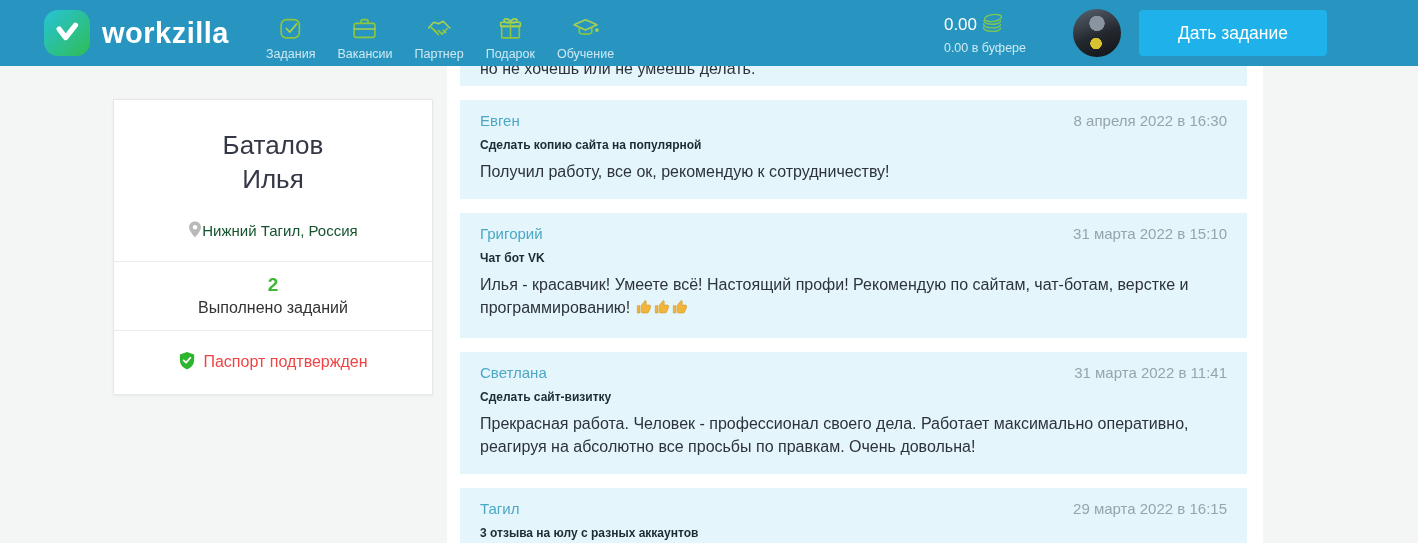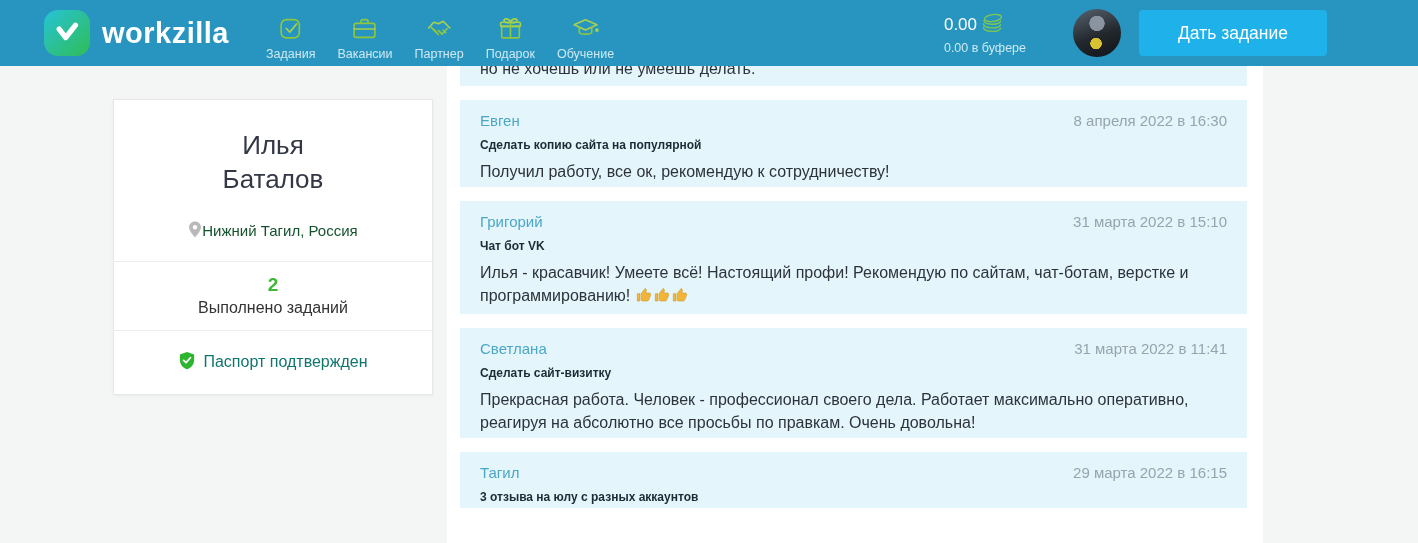--- a/index.html
+++ b/index.html
@@ -71,28 +71,28 @@
   .profile-location {
     margin-top:24px; color:#14532d; font-size:15px;
     display:flex; align-items:center; justify-content:center; 
   }
   .profile-divider { border-top:1px solid #ececec; }
   .profile-stats { padding:12px 10px 13px; }
   .stat-number { color:var(--green,#3cb832); font-size:19px; font-weight:700; }
   .stat-label { color:#333; font-size:16px; margin-top:3px; }
   .profile-passport {
     padding:20px 10px; display:flex; align-items:center; justify-content:center; gap:7px;
-    color:#0f766e; font-size:16px;
+    color:#ef4444; font-size:16px;
   }
 
   
   .reviews { position:absolute; left:460px; top:66px; width:787px; z-index:6; }
   .review-card {
     background:var(--card-bg,#e4f6fc);
-    padding:12px 20px 4px; margin-bottom:14px;
+    padding:12px 20px 16px; margin-bottom:14px;
   }
   .review-card.clipped { height:20px; padding:0 20px; overflow:hidden; margin-bottom:14px; }
   .review-card.clipped .review-text { margin-top:-9px; }
   .review-head { display:flex; justify-content:space-between; align-items:baseline; }
   .review-author { color:#4ba7c6; font-size:15px; cursor:pointer; }
   .review-date { color:#97a4ac; font-size:15px; }
   .review-task { color:#1d2b33; font-size:12px; font-weight:700; margin-top:9px; }
   .review-text { color:#2d3339; font-size:16px; margin-top:8px; line-height:1.45; }
   .thumb { display:inline-block; vertical-align:-2px; margin:0 1px; }
 </style>
@@ -180,22 +180,22 @@
     <div class="avatar"></div>
     <button class="cta-btn">Дать задание</button>
   </div>
 </header>
 
 <div class="content-panel"></div>
 
 <aside class="profile-card">
   <div class="profile-main">
     <div class="profile-name">
+      <div>Баталов</div>
       <div>Илья</div>
-      <div>Баталов</div>
     </div>
     <div class="profile-location">
       <span>
         <svg width="14" height="17" viewBox="0 0 24 30" fill="#b9b9b9">
             <path d="M12 1 C6 1 1.5 5.5 1.5 11.2 c0 7.4 10.5 17.8 10.5 17.8 s10.5-10.4 10.5-17.8 C22.5 5.5 18 1 12 1 z M12 15 a4 4 0 1 1 0-8 a4 4 0 0 1 0 8 z"></path>
           </svg>
       </span>
       <span>Нижний Тагил, Россия</span>
     </div>
   </div>

